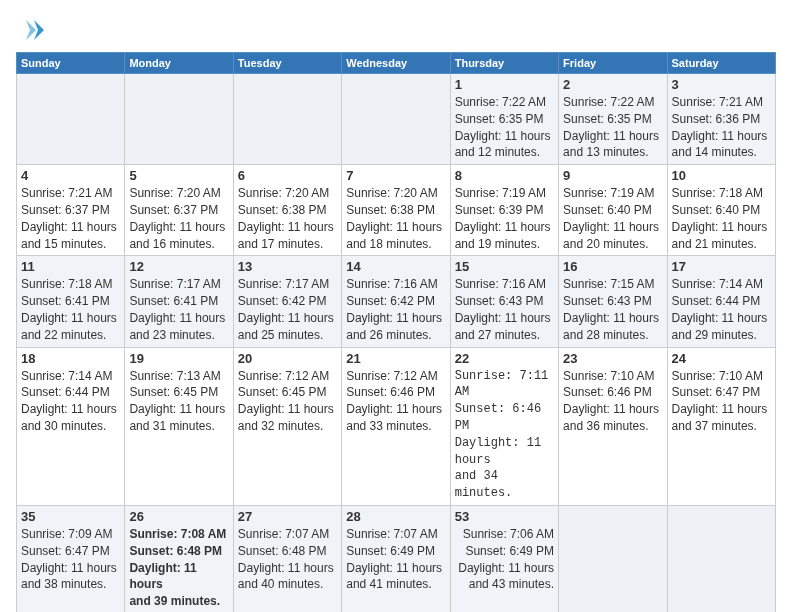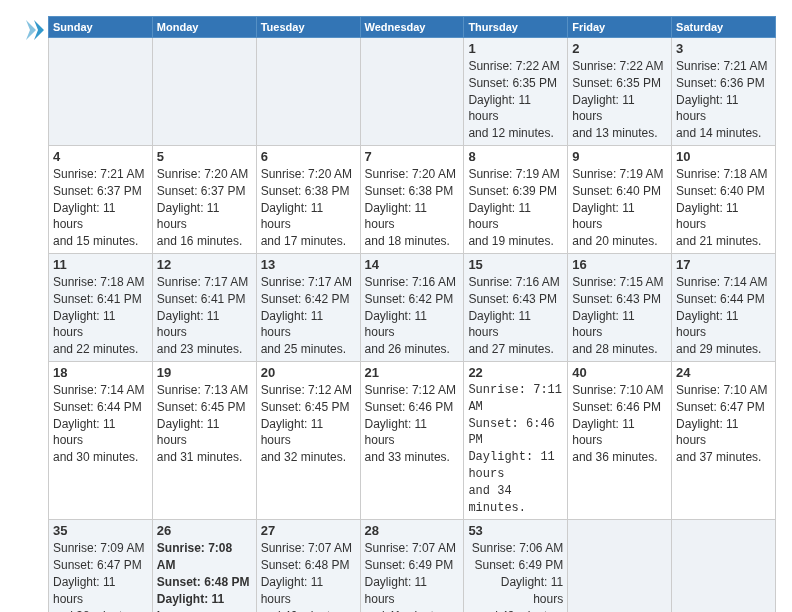--- a/index.html
+++ b/index.html
@@ -8,21 +8,21 @@
       background: #fff;
       width: 792px;
       height: 612px;
       overflow: hidden;
     }
     .page {
       width: 792px;
       height: 612px;
       padding: 16px 16px 10px 16px;
       display: flex;
-      flex-direction: row;
+      flex-direction: column;
     }
     .header {
       display: flex;
       align-items: flex-start;
       justify-content: space-between;
       margin-bottom: 8px;
     }
     .logo {
       display: flex;
       align-items: center;
@@ -299,21 +299,21 @@
 and 33 minutes.</div>
           </td>
           <td>
             <span class="day-num">22</span>
             <div class="day-info" style="white-space: pre-line; font-family: Liberation Mono, monospace;">Sunrise: 7:11 AM
 Sunset: 6:46 PM
 Daylight: 11 hours
 and 34 minutes.</div>
           </td>
           <td>
-            <span class="day-num">40</span>
+            <span class="day-num">23</span>
             <div class="day-info" style="white-space: pre-line;">Sunrise: 7:10 AM
 Sunset: 6:46 PM
 Daylight: 11 hours
 and 36 minutes.</div>
           </td>
           <td>
             <span class="day-num">24</span>
             <div class="day-info" style="white-space: pre-line;">Sunrise: 7:10 AM
 Sunset: 6:47 PM
 Daylight: 11 hours

